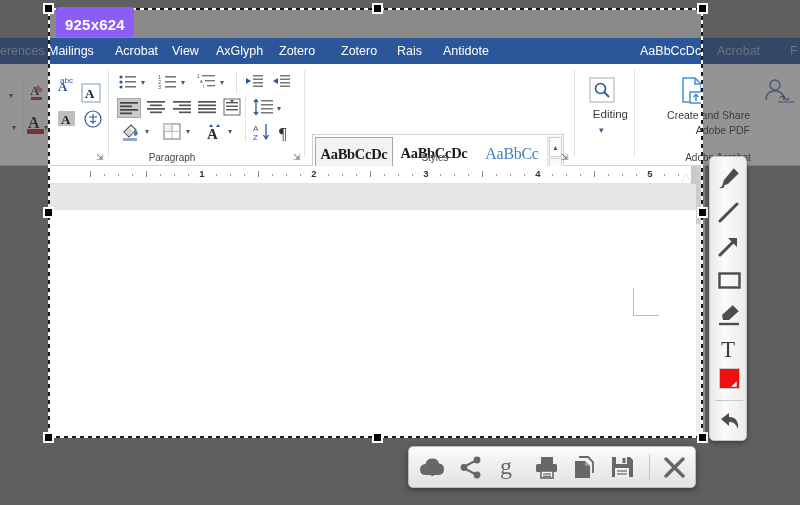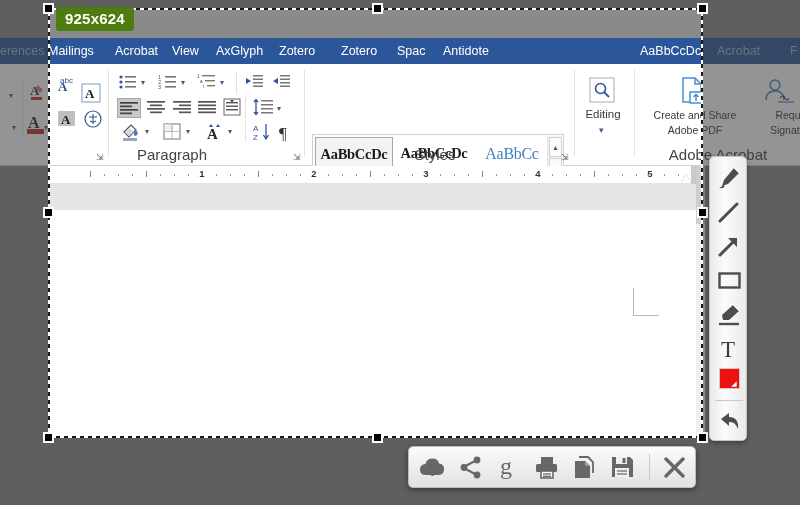--- a/index.html
+++ b/index.html
@@ -44,21 +44,21 @@
     position: absolute; top: 4px; height: 19px;
     color: #ffffff; font-size: 12.5px; white-space: nowrap;
     line-height: 19px;
   }
 
   .ribbon {
     position: absolute; left: 0; top: 64px; width: 800px; height: 102px;
     background: #ffffff; border-bottom: 1px solid #d4d4d4;
   }
   .grp-label {
-    position: absolute; bottom: 2px; font-size: 15px; color: #444;
+    position: absolute; bottom: 2px; font-size: 10px; color: #444;
     text-align: center; white-space: nowrap;
   }
   .grp-sep {
     position: absolute; top: 6px; width: 1px; height: 86px; background: #e2e2e2;
   }
   .dialog-launcher {
     position: absolute; bottom: 3px; width: 9px; height: 9px;
     font-size: 9px; color: #666; line-height: 9px;
   }
 
@@ -155,22 +155,22 @@
     width: 2px; top: 0; bottom: 0;
     background-image: repeating-linear-gradient(to bottom, #1a1a1a 0 4px, #ffffff 4px 8px);
   }
   .handle {
     position: absolute; width: 11px; height: 11px; background: #000;
     border: 2px solid #ffffff;
   }
 
   .size-badge {
     position: absolute; left: 56px; top: 7px;
-    background: #4d7c0f; color: #ffffff;
-    font-size: 15px; font-weight: 700; padding: 3px 9px 4px 9px;
+    background: #8b5cf6; color: #ffffff;
+    font-size: 15px; font-weight: 700; padding: 9px 9px 4px 9px;
     border-radius: 3px; letter-spacing: .2px;
   }
 
   
   .vtool {
     position: absolute; left: 709px; top: 156px; width: 38px; height: 285px;
     background: linear-gradient(to right, #e9e9e9 0%, #fbfbfb 40%, #eaeaea 100%);
     border: 1px solid #c4c4c4; border-radius: 5px;
     box-shadow: 0 2px 5px rgba(0,0,0,.35);
   }
@@ -192,39 +192,39 @@
   
   .btool {
     position: absolute; left: 408px; top: 446px; width: 288px; height: 42px;
     background: linear-gradient(to bottom, #fbfbfb 0%, #eeeeee 50%, #e2e2e2 100%);
     border: 1px solid #bdbdbd; border-radius: 5px;
     box-shadow: 0 2px 6px rgba(0,0,0,.4);
   }
   .btool-btn { position: absolute; top: 0; width: 38px; height: 40px; }
   .btool-sep { position: absolute; top: 7px; width: 1px; height: 26px; background: #c6c6c6; }
 
-  .lbl { position: absolute; font-size: 10.5px; color: #3a3a3a; text-align: center; white-space: nowrap; }
+  .lbl { position: absolute; font-size: 10.5px; color: #3a3a3a; text-align: right; white-space: nowrap; }
 </style>
 </head>
 <body>
 
 <div id="root">
 
   <div class="word-window">
 
 
     <div class="tabstrip">
       <div class="tab" style="left:0px;color:#9fb5d6">erences</div>
       <div class="tab" style="left:48px">Mailings</div>
       <div class="tab" style="left:115px">Acrobat</div>
       <div class="tab" style="left:172px">View</div>
       <div class="tab" style="left:216px">AxGlyph</div>
       <div class="tab" style="left:279px">Zotero</div>
       <div class="tab" style="left:341px">Zotero</div>
-      <div class="tab" style="left:397px">Spac</div>
+      <div class="tab" style="left:397px">Rais</div>
       <div class="tab" style="left:443px">Antidote</div>
       <div class="tab" style="left:640px">AaBbCcDc</div>
       <div class="tab" style="left:717px;color:#9fb5d6">Acrobat</div>
       <div class="tab" style="left:790px;color:#9fb5d6">F</div>
     </div>
 
     <div class="ribbon">
 
       <div class="ico" style="left:-30px;top:22px">
         <svg width="40" height="16" viewBox="0 0 40 16">

